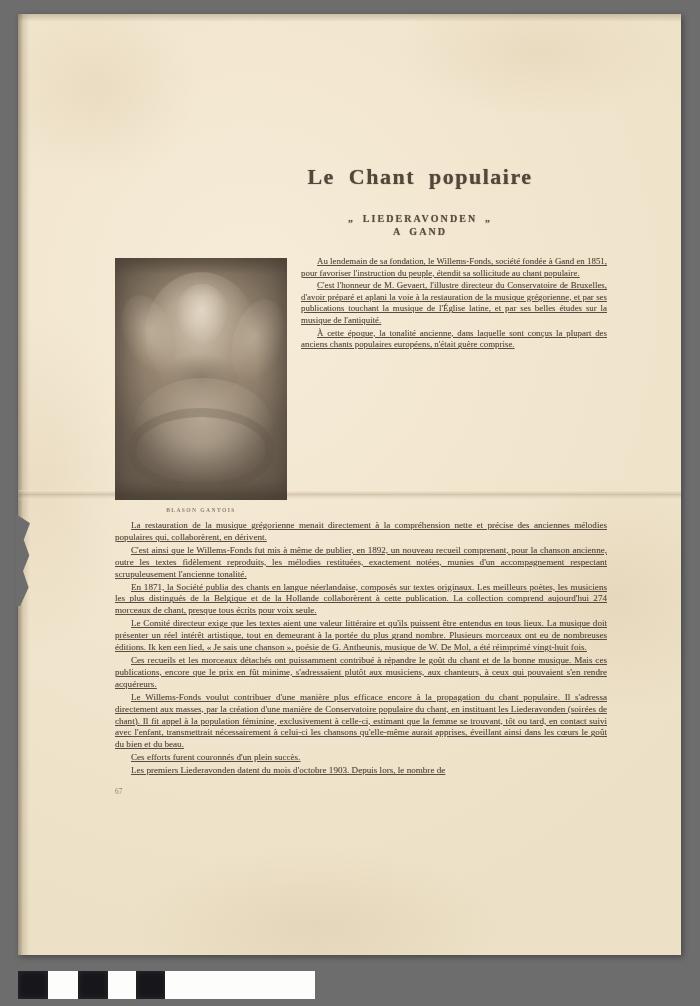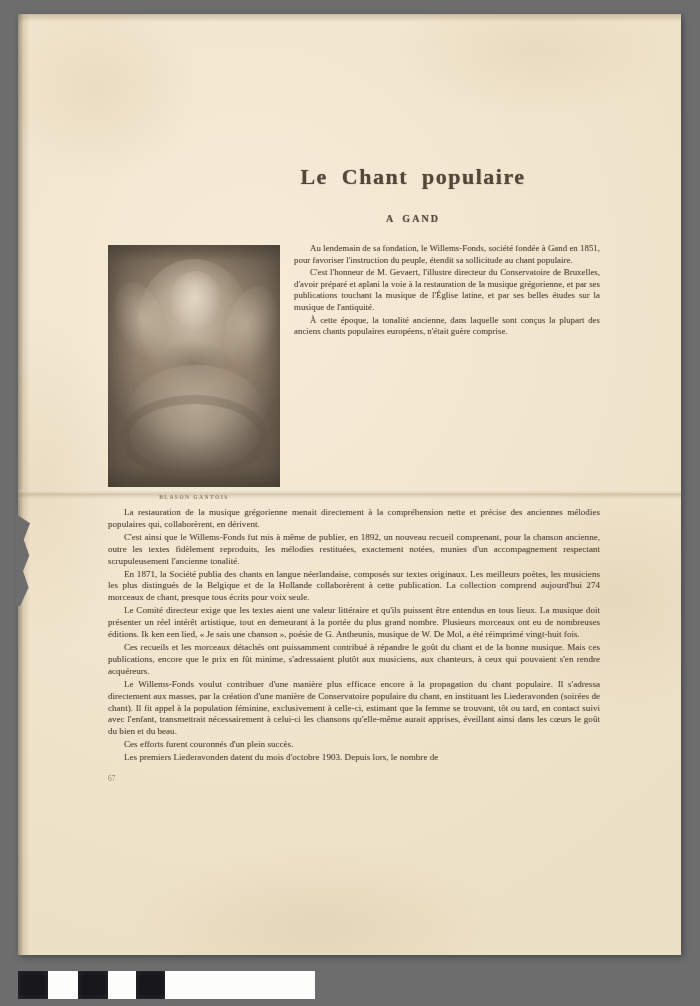--- a/index.html
+++ b/index.html
@@ -61,21 +61,21 @@
   
   #top-edge {
     position:absolute; left:0; right:0; top:0; height:8px;
     background: linear-gradient(180deg, rgba(120,102,74,.30), rgba(255,255,255,0));
     pointer-events:none;
   }
 
   
   #content {
     position:absolute;
-    left:90px; top:150px;
+    left:97px; top:150px;
     width:492px;
     color:#4a4034;
   }
 
   .headline {
     font-size:22px;
     letter-spacing:1.5px;
     word-spacing:7px;
     font-weight:700;
     color:#463b2e;
@@ -153,20 +153,21 @@
   }
 
   .col-p, .full-p {
     font-size:8.9px;
     line-height:11.6px;
     text-align:justify;
     text-indent:16px;
     color:#4b4135;
     margin-bottom:1px;
     text-shadow:0 0 .7px rgba(75,65,53,.45);
+    text-decoration:underline;
   }
   .full-p { font-size:9.1px; line-height:11.9px; }
 
   #fullwidth { clear:both; padding-top:3px; }
 
   #folio {
     text-align:left;
     font-size:7.5px;
     color:#6d5f4c;
     margin-top:10px;
@@ -196,20 +197,21 @@
     <div id="top-edge"></div>
     <div id="left-edge"></div>
     <div id="tear"></div>
     <div id="crease"></div>
 
     <div id="content">
 
       <h1 class="headline">Le  Chant  populaire</h1>
 
       <div class="subhead">
+        <div>„ LIEDERAVONDEN „</div>
         <div>A GAND</div>
       </div>
 
       <figure id="figure">
         <div id="plate">
           <div class="relief r1"></div>
           <div class="relief r3"></div>
           <div class="relief r4"></div>
           <div class="relief r2"></div>
           <div class="relief r7"></div>

